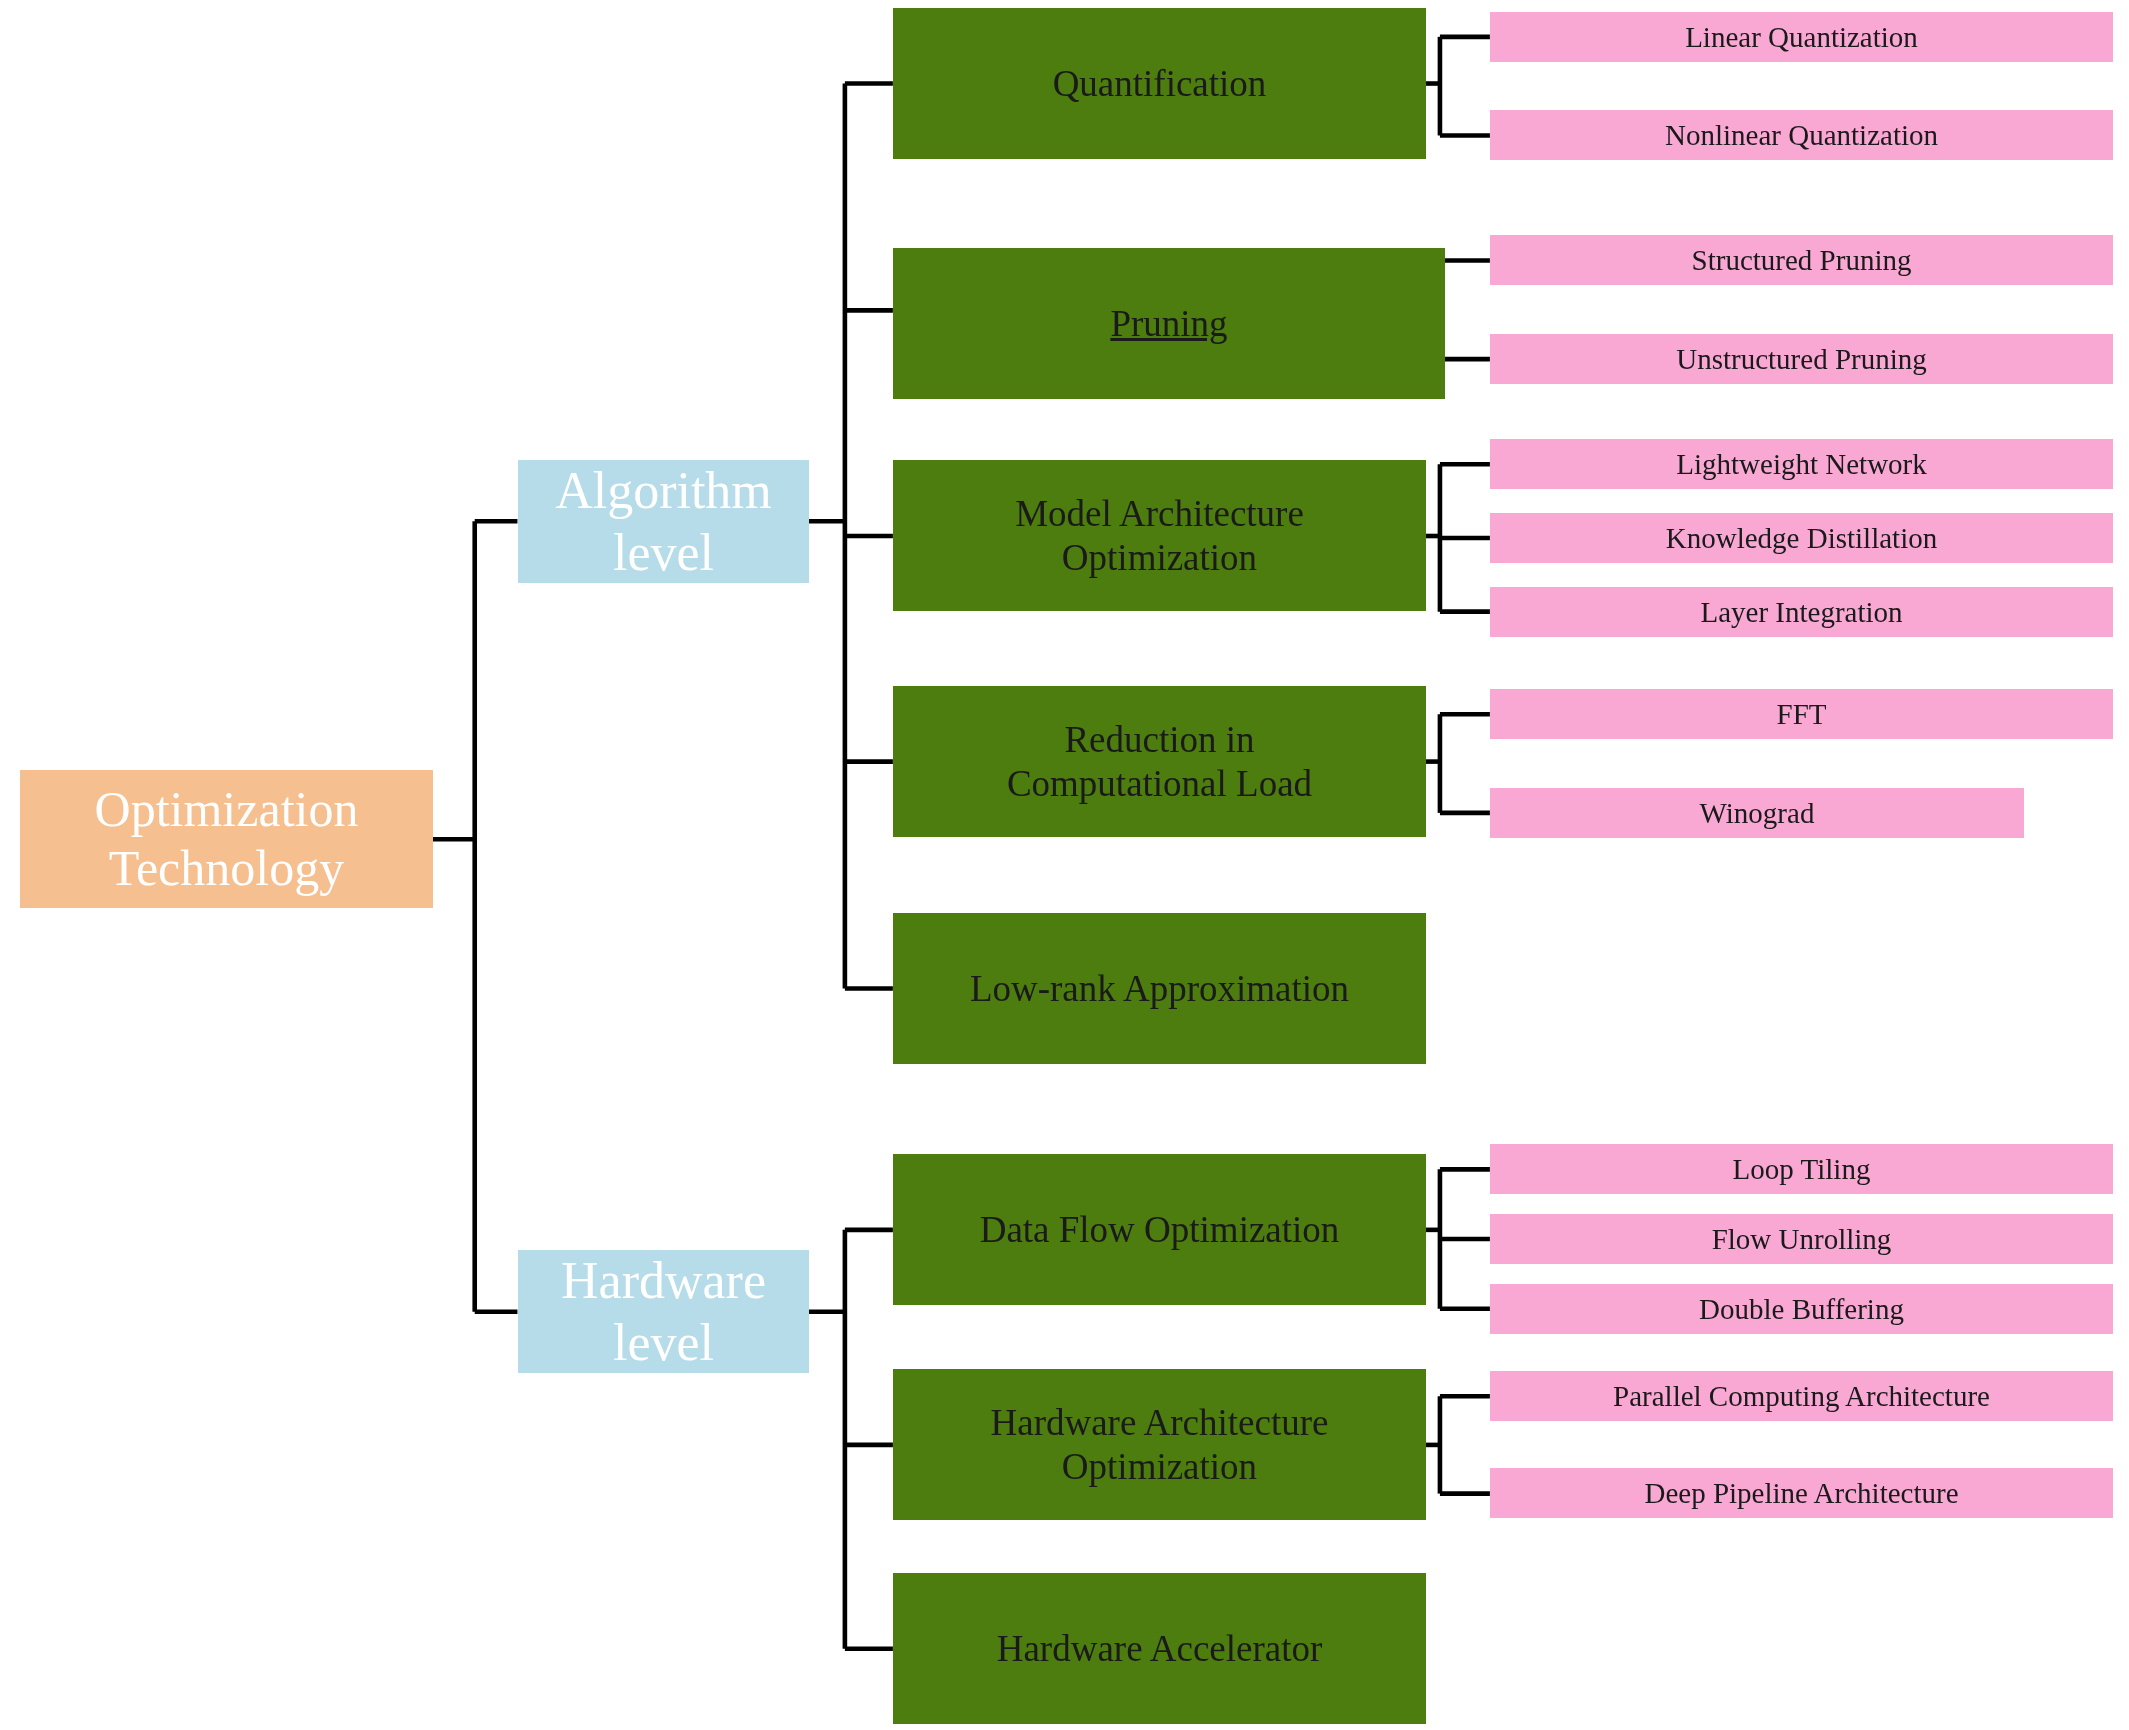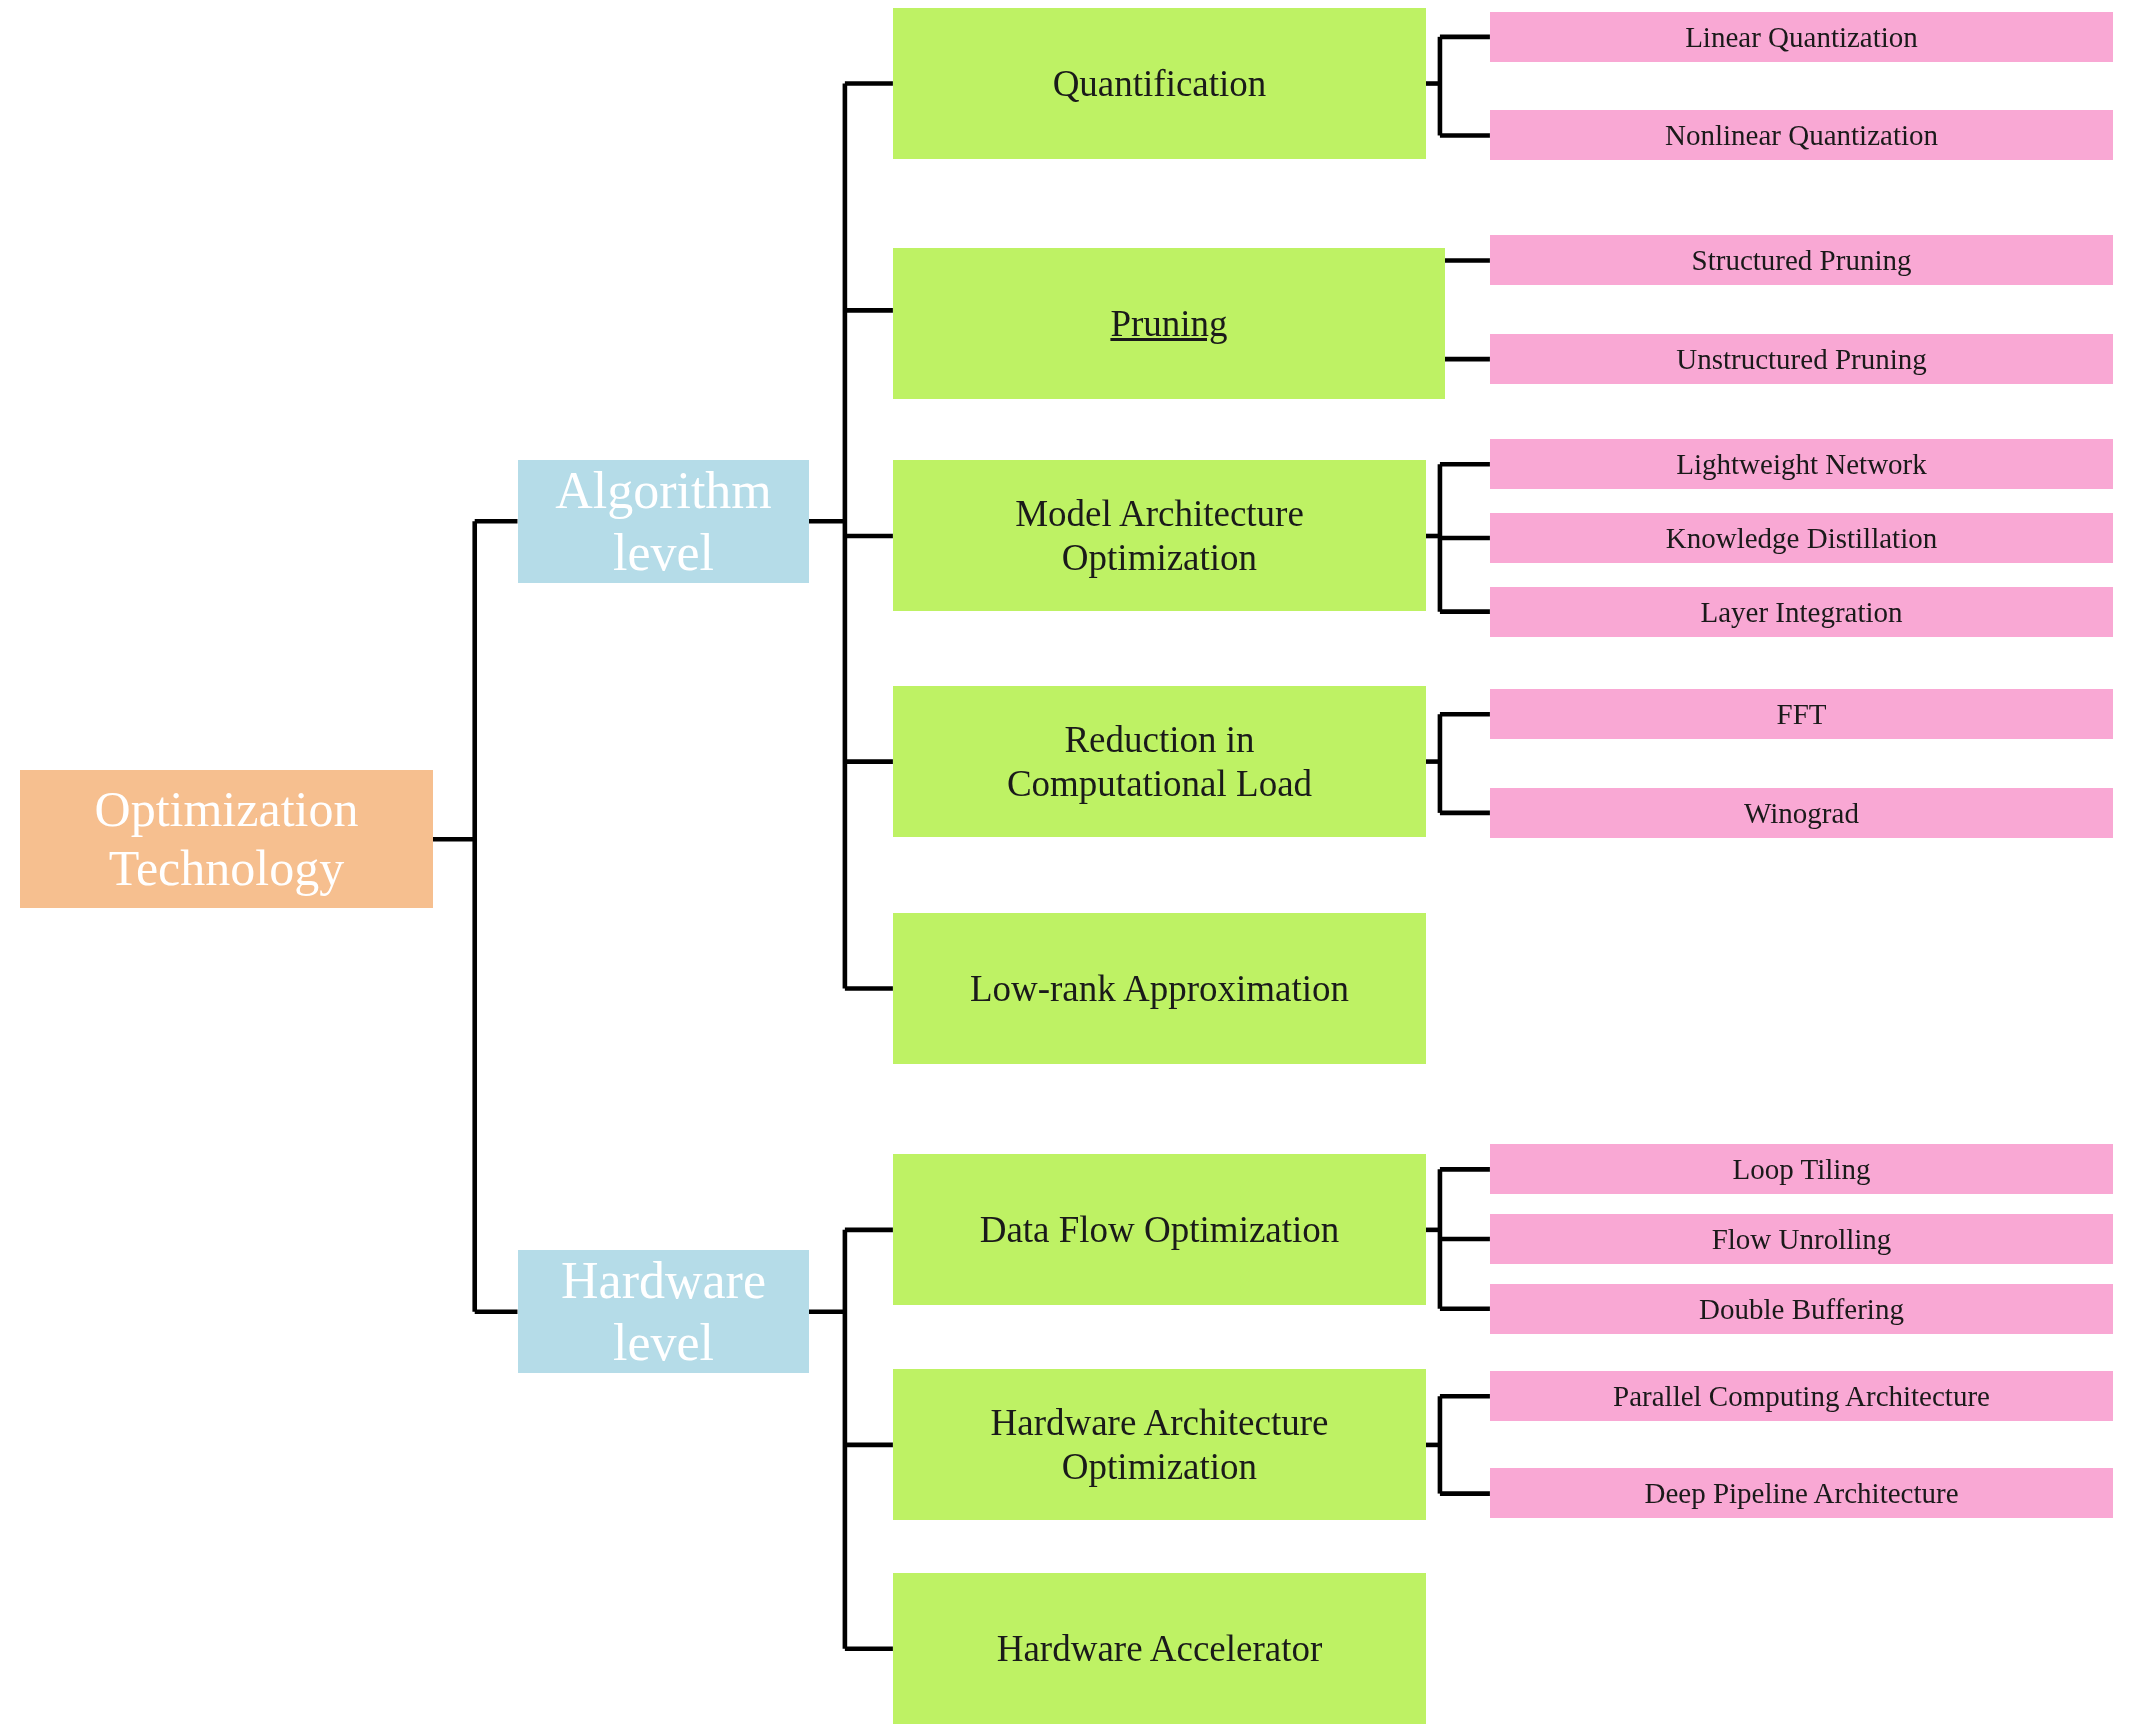--- a/index.html
+++ b/index.html
@@ -37,21 +37,21 @@
     background: #f6bf8f;
     color: #ffffff;
     font-size: 50px;
   }
   .node.level2 {
     background: #b5dce8;
     color: #ffffff;
     font-size: 52px;
   }
   .node.level3 {
-    background: #bef264;
+    background: #4d7c0f;
     color: #1a1a1a;
     font-size: 37px;
   }
   .node.level4 {
     background: #f9a8d4;
     color: #1a1a1a;
     font-size: 29px;
   }
 </style>
 </head>
@@ -121,21 +121,21 @@
 Optimization</span></div>
       <div class="node level3" style="left: 893px; top: 1573px; width: 533px; height: 151px;"><span>Hardware Accelerator</span></div>
       <div class="node level4" style="left: 1490px; top: 12px; width: 623px; height: 50px;"><span>Linear Quantization</span></div>
       <div class="node level4" style="left: 1490px; top: 110px; width: 623px; height: 50px;"><span>Nonlinear Quantization</span></div>
       <div class="node level4" style="left: 1490px; top: 235px; width: 623px; height: 50px;"><span>Structured Pruning</span></div>
       <div class="node level4" style="left: 1490px; top: 334px; width: 623px; height: 50px;"><span>Unstructured Pruning</span></div>
       <div class="node level4" style="left: 1490px; top: 439px; width: 623px; height: 50px;"><span>Lightweight Network</span></div>
       <div class="node level4" style="left: 1490px; top: 513px; width: 623px; height: 50px;"><span>Knowledge Distillation</span></div>
       <div class="node level4" style="left: 1490px; top: 587px; width: 623px; height: 50px;"><span>Layer Integration</span></div>
       <div class="node level4" style="left: 1490px; top: 689px; width: 623px; height: 50px;"><span>FFT</span></div>
-      <div class="node level4" style="left: 1490px; top: 788px; width: 623px; height: 50px; justify-content: center;"><span>Winograd</span></div>
+      <div class="node level4" style="left: 1490px; top: 788px; width: 534px; height: 50px; justify-content: center;"><span>Winograd</span></div>
       <div class="node level4" style="left: 1490px; top: 1144px; width: 623px; height: 50px;"><span>Loop Tiling</span></div>
       <div class="node level4" style="left: 1490px; top: 1214px; width: 623px; height: 50px;"><span>Flow Unrolling</span></div>
       <div class="node level4" style="left: 1490px; top: 1284px; width: 623px; height: 50px;"><span>Double Buffering</span></div>
       <div class="node level4" style="left: 1490px; top: 1371px; width: 623px; height: 50px;"><span>Parallel Computing Architecture</span></div>
       <div class="node level4" style="left: 1490px; top: 1468px; width: 623px; height: 50px;"><span>Deep Pipeline Architecture</span></div>
     </div>
 </div>
 
 
 </body></html>

